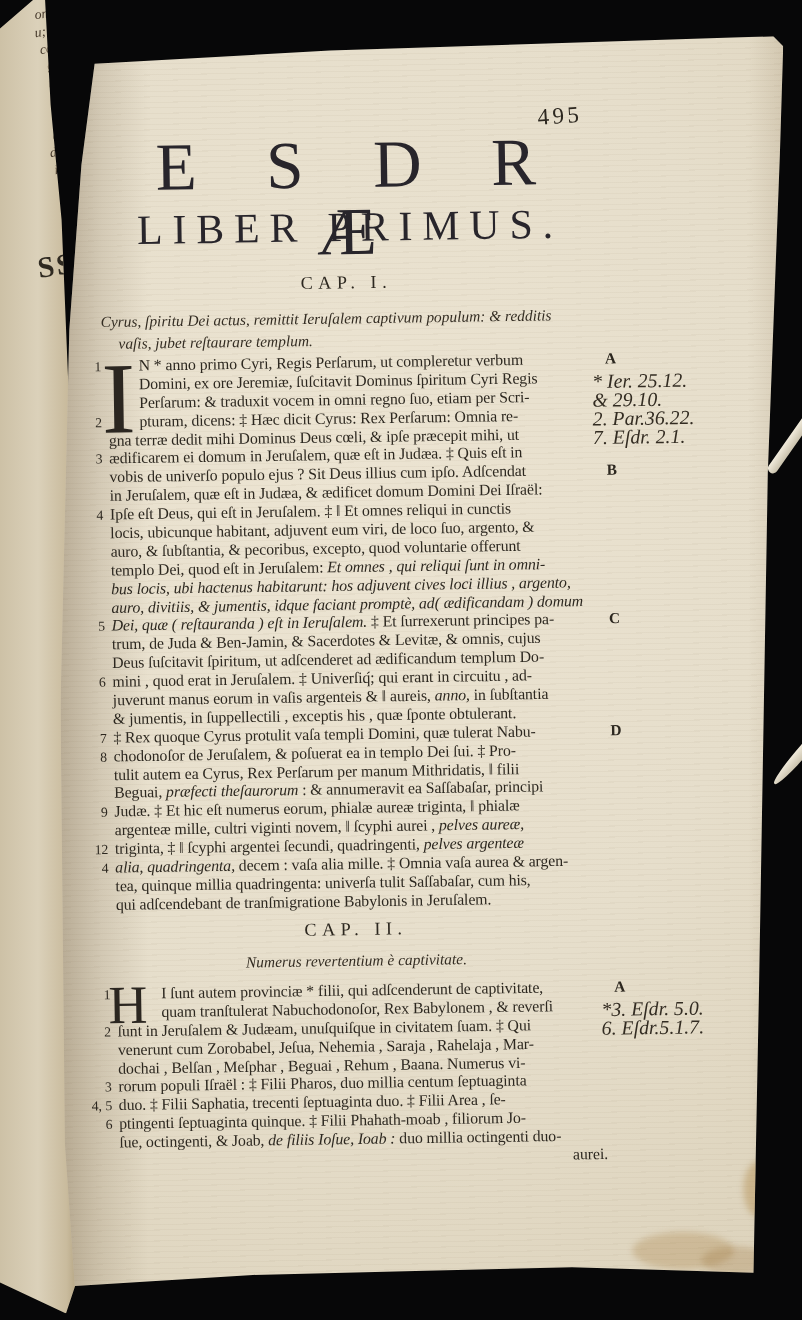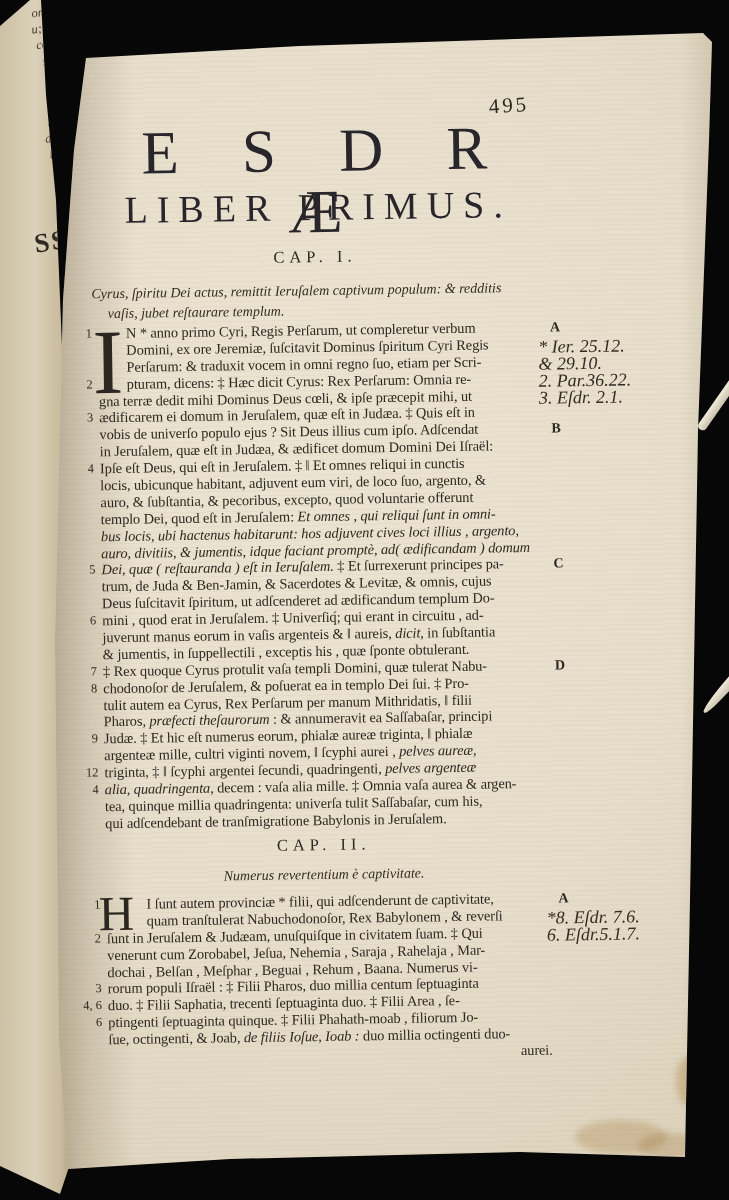--- a/index.html
+++ b/index.html
@@ -161,21 +161,21 @@
             <span class="ltext" style="padding-left: 28px;"><span>Perſarum: &amp; traduxit vocem in omni regno ſuo, etiam per Scri-</span></span>
             <span class="mnote">&amp; 29.10.</span>
           </div>
           <div class="row">
             <span class="vnum">2</span>
             <span class="ltext" style="padding-left: 28px;"><span>pturam, dicens: ‡ Hæc dicit Cyrus: Rex Perſarum:  Omnia re-</span></span>
             <span class="mnote">2. Par.36.22.</span>
           </div>
           <div class="row">
             <span class="ltext"><span>gna terræ dedit mihi Dominus Deus cœli, &amp; ipſe præcepit mihi, ut</span></span>
-            <span class="mnote">3. Eſdr. 2.1.</span>
+            <span class="mnote">7. Eſdr. 2.1.</span>
           </div>
           <div class="row">
             <span class="vnum">3</span>
             <span class="ltext"><span>ædificarem ei domum in Jeruſalem, quæ eſt in Judæa.  ‡ Quis eſt in</span></span>
           </div>
           <div class="row">
             <span class="ltext"><span>vobis de univerſo populo ejus ?  Sit Deus illius cum ipſo.  Adſcendat</span></span>
             <span class="mnote mletter">B</span>
           </div>
           <div class="row">
@@ -209,39 +209,39 @@
             <span class="ltext"><span>trum, de Juda &amp; Ben-Jamin, &amp; Sacerdotes &amp; Levitæ, &amp; omnis, cujus</span></span>
           </div>
           <div class="row">
             <span class="ltext"><span>Deus ſuſcitavit ſpiritum, ut adſcenderet ad ædificandum  templum Do-</span></span>
           </div>
           <div class="row">
             <span class="vnum">6</span>
             <span class="ltext"><span>mini , quod erat in Jeruſalem.  ‡ Univerſiq́; qui erant in circuitu , ad-</span></span>
           </div>
           <div class="row">
-            <span class="ltext"><span>juverunt manus eorum in vaſis argenteis &amp; ‖ aureis, </span><span class="it">dicit,</span><span> in ſubſtantia</span></span>
+            <span class="ltext"><span>juverunt manus eorum in vaſis argenteis &amp; ‖ aureis, </span><span class="it">anno,</span><span> in ſubſtantia</span></span>
           </div>
           <div class="row">
             <span class="ltext"><span>&amp; jumentis, in ſuppellectili , exceptis his ,  quæ  ſponte  obtulerant.</span></span>
           </div>
           <div class="row">
             <span class="vnum">7</span>
             <span class="ltext"><span>‡ Rex quoque Cyrus protulit vaſa templi Domini, quæ  tulerat Nabu-</span></span>
             <span class="mnote mletter">D</span>
           </div>
           <div class="row">
             <span class="vnum">8</span>
             <span class="ltext"><span>chodonoſor de Jeruſalem, &amp; poſuerat ea in templo Dei ſui.   ‡  Pro-</span></span>
           </div>
           <div class="row">
             <span class="ltext"><span>tulit autem ea Cyrus, Rex Perſarum per manum Mithridatis,  ‖ filii</span></span>
           </div>
           <div class="row">
-            <span class="ltext"><span>Pharos, </span><span class="it">præfecti theſaurorum</span><span> :  &amp; annumeravit ea Saſſabaſar, principi</span></span>
+            <span class="ltext"><span>Beguai, </span><span class="it">præfecti theſaurorum</span><span> :  &amp; annumeravit ea Saſſabaſar, principi</span></span>
           </div>
           <div class="row">
             <span class="vnum">9</span>
             <span class="ltext"><span>Judæ.  ‡ Et hic eſt numerus eorum, phialæ aureæ triginta, ‖ phialæ</span></span>
           </div>
           <div class="row">
             <span class="ltext"><span>argenteæ mille,  cultri viginti novem,  ‖ ſcyphi aurei ,  </span><span class="it">pelves aureæ,</span></span>
           </div>
           <div class="row">
             <span class="vnum">12</span>
@@ -265,39 +265,39 @@
       </div>
       <div class="rows" id="rows2">
         <span class="dropcap" id="cap2drop">H</span>
       <div class="row">
             <span class="vnum">1</span>
             <span class="ltext" style="padding-left: 40px;"><span>I ſunt autem provinciæ * filii, qui adſcenderunt de captivitate,</span></span>
             <span class="mnote mletter">A</span>
           </div>
           <div class="row">
             <span class="ltext" style="padding-left: 40px;"><span>quam tranſtulerat Nabuchodonoſor, Rex Babylonem , &amp; reverſi</span></span>
-            <span class="mnote">*8. Eſdr. 7.6.</span>
+            <span class="mnote">*3. Eſdr. 5.0.</span>
           </div>
           <div class="row">
             <span class="vnum">2</span>
             <span class="ltext"><span>ſunt in Jeruſalem &amp; Judæam, unuſquiſque in civitatem ſuam.  ‡  Qui</span></span>
             <span class="mnote">6. Eſdr.5.1.7.</span>
           </div>
           <div class="row">
             <span class="ltext"><span>venerunt cum Zorobabel, Jeſua, Nehemia ,  Saraja ,  Rahelaja ,  Mar-</span></span>
           </div>
           <div class="row">
             <span class="ltext"><span>dochai , Belſan , Meſphar ,  Beguai ,  Rehum ,  Baana.   Numerus vi-</span></span>
           </div>
           <div class="row">
             <span class="vnum">3</span>
             <span class="ltext"><span>rorum populi Iſraël :   ‡  Filii Pharos, duo millia centum ſeptuaginta</span></span>
           </div>
           <div class="row">
-            <span class="vnum">4, 6</span>
+            <span class="vnum">4, 5</span>
             <span class="ltext"><span>duo.  ‡  Filii Saphatia,  trecenti ſeptuaginta duo.   ‡  Filii Area ,  ſe-</span></span>
           </div>
           <div class="row">
             <span class="vnum">6</span>
             <span class="ltext"><span>ptingenti ſeptuaginta quinque. ‡ Filii Phahath-moab ,  filiorum Jo-</span></span>
           </div>
           <div class="row">
             <span class="ltext"><span>ſue, octingenti, &amp; Joab, </span><span class="it">de filiis Ioſue, Ioab :</span><span> duo millia octingenti duo-</span></span>
           </div>
           <div class="row ar">

